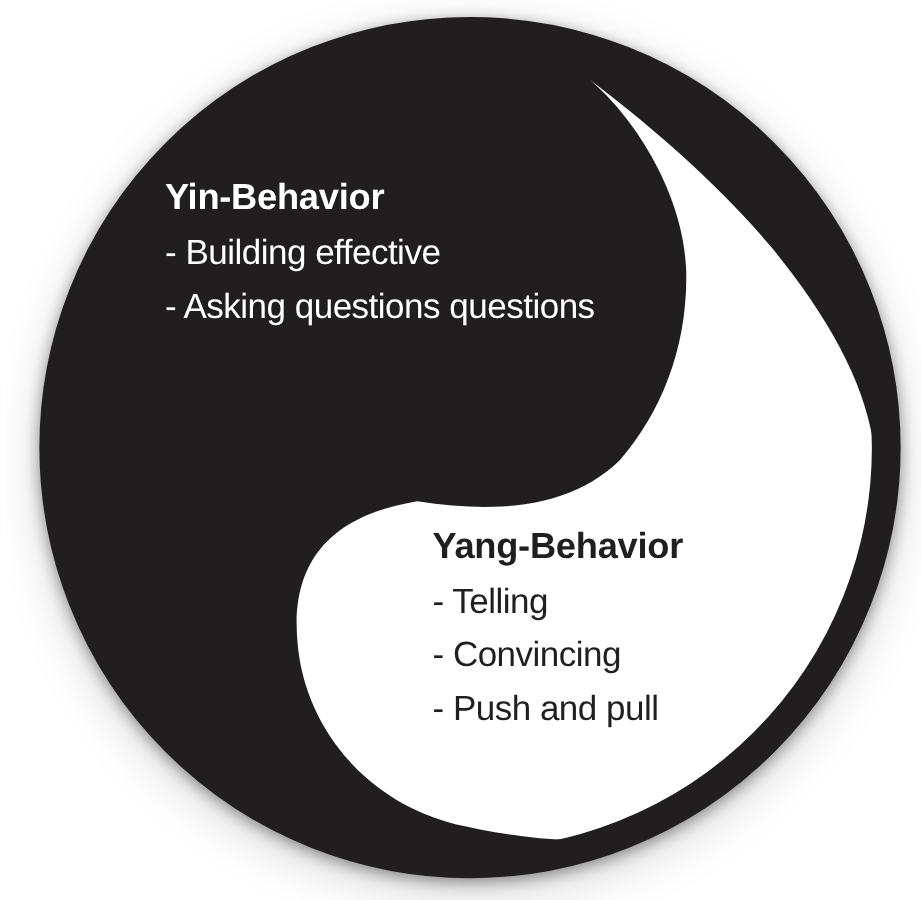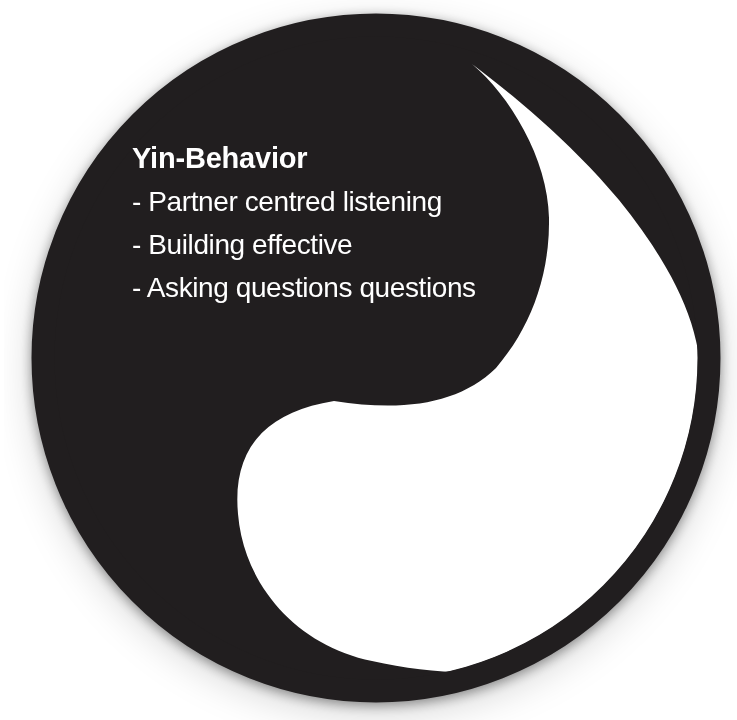--- a/index.html
+++ b/index.html
@@ -56,19 +56,24 @@
                C 525 330, 546 278, 545 218
                C 544 158, 505 95, 468 64
                Z"></path>
 
       <circle cx="372" cy="358" r="333" fill="none" stroke="#211E1F" stroke-width="23"></circle>
     </g>
   </svg>
 
   <div class="label yin">
     <div class="heading">Yin-Behavior</div>
-    <div class="item">- Partner centred listening</div>
     <div class="item">- Building effective</div>
     <div class="item">- Asking questions questions</div>
   </div>
 
+  <div class="label yang">
+    <div class="heading">Yang-Behavior</div>
+    <div class="item">- Telling</div>
+    <div class="item">- Convincing</div>
+    <div class="item">- Push and pull</div>
+  </div>
 
 </div>
 
 </body></html>

